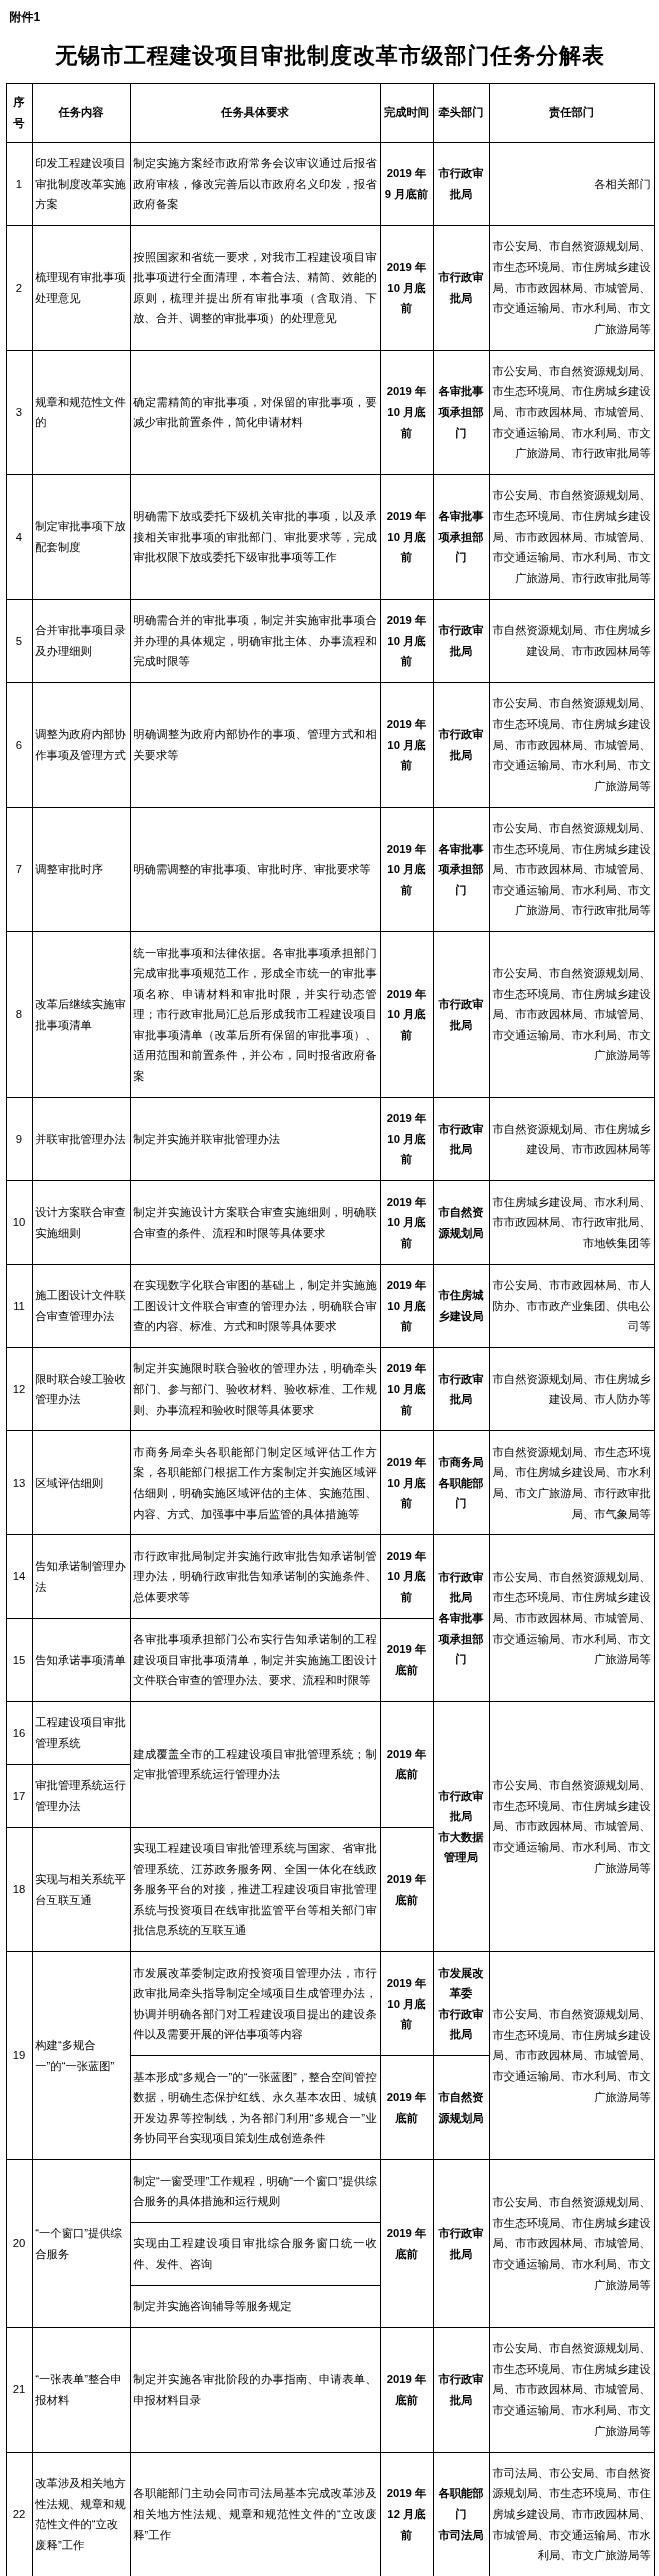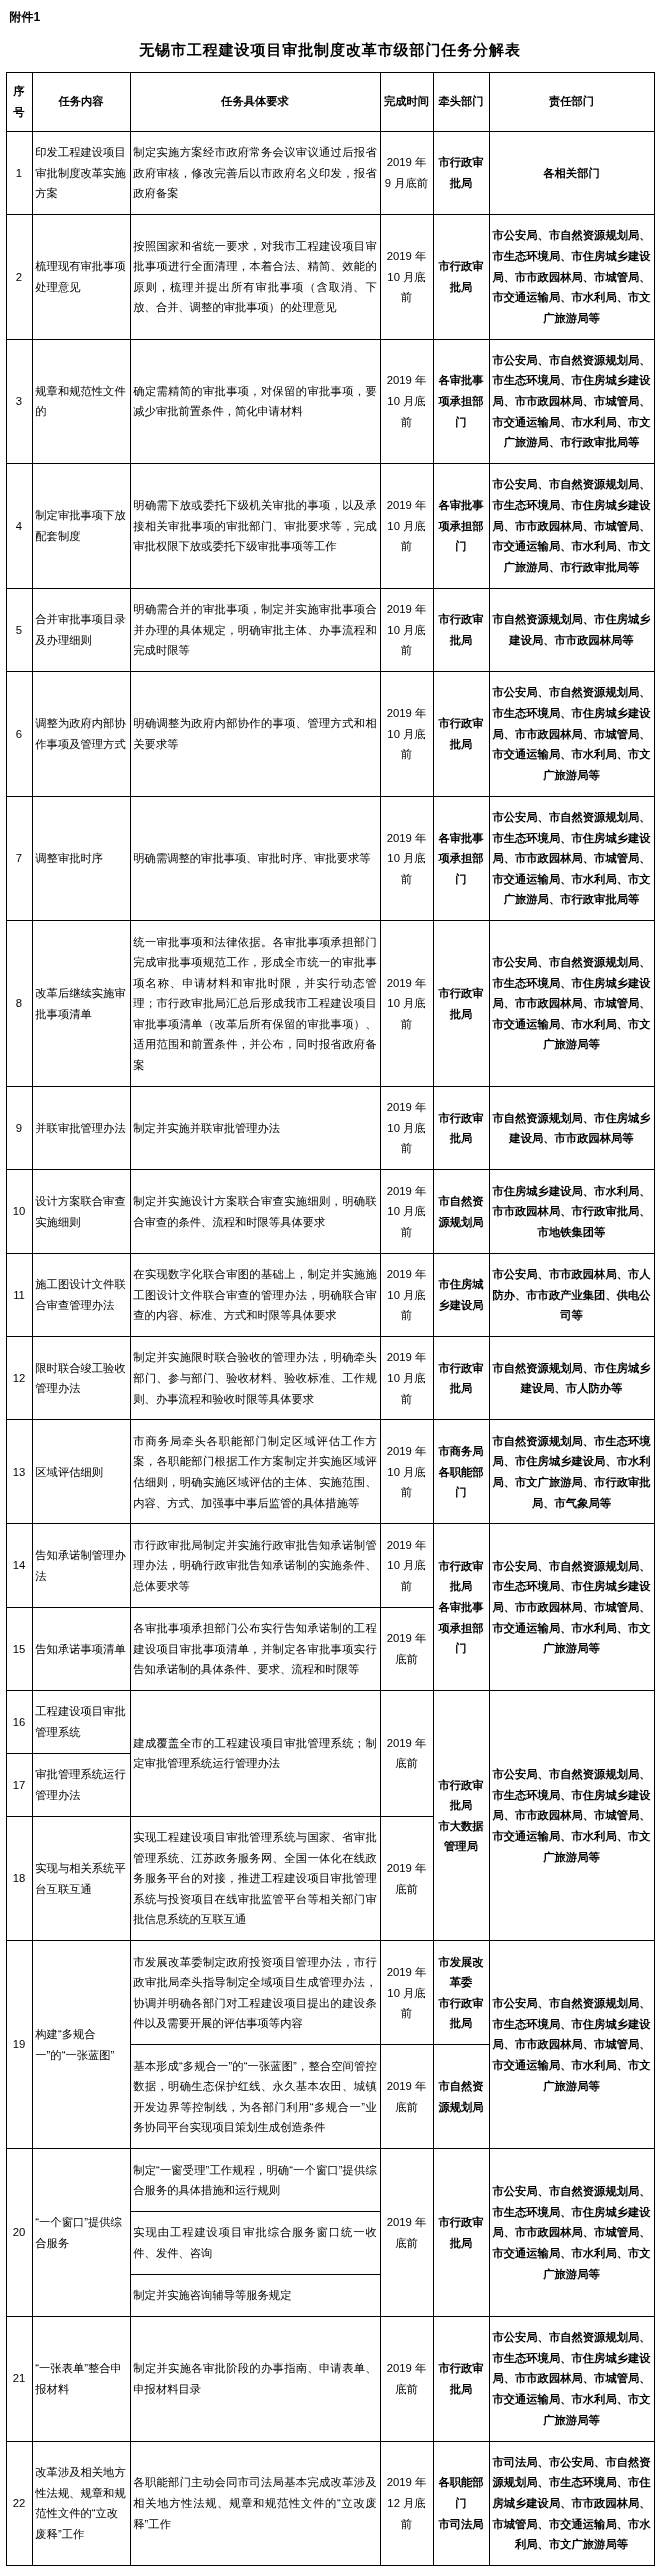--- a/index.html
+++ b/index.html
@@ -7,21 +7,21 @@
     width:660px;
     color:#000;
     font-family:"Liberation Sans","DejaVu Sans",sans-serif;
   }
   .attachment-label{
     font-weight:bold;
     font-size:12px;
     padding:9.4px 0 0 9.4px;
   }
   .doc-title{
-    font-size:15px;
+    font-size:22px;
     font-weight:bold;
     text-align:center;
     margin:15px 3.8px 11.3px;
     letter-spacing:0.9px;
     font-family:"Liberation Sans","DejaVu Sans",sans-serif;
   }
   table.task-table{
     border-collapse:collapse;
     table-layout:fixed;
     width:648px;
@@ -39,23 +39,23 @@
   }
   .task-table th{
     font-weight:bold;
     text-align:center;
     padding:8.4px 1.9px;
     white-space:normal;
   }
   .task-table td.c0{text-align:center;}
   .task-table td.c1{text-align:left;}
   .task-table td.c2{text-align:justify;}
-  .task-table td.c3{text-align:center;}
+  .task-table td.c3{text-align:center;font-weight:bold;}
   .task-table td.c4{text-align:center;font-weight:bold;}
-  .task-table td.c5{text-align:center;font-weight:bold;}
+  .task-table td.c5{text-align:right;}
 </style>
 </head>
 <body>
 
 <div class="attachment-label">附件1</div>
 
 <div class="doc-title">无锡市工程建设项目审批制度改革市级部门任务分解表</div>
 
 <table class="task-table">
   <colgroup>
@@ -187,21 +187,21 @@
         <td class="c1">告知承诺制管理办法</td>
         <td class="c2">市行政审批局制定并实施行政审批告知承诺制管理办法，明确行政审批告知承诺制的实施条件、总体要求等</td>
         <td class="c3">2019 年 10 月底前</td>
         <td class="c4" rowspan="2">市行政审批局
 各审批事项承担部门</td>
         <td class="c5" rowspan="2">市公安局、市自然资源规划局、市生态环境局、市住房城乡建设局、市市政园林局、市城管局、市交通运输局、市水利局、市文广旅游局等</td>
       </tr>
       <tr>
         <td class="c0">15</td>
         <td class="c1">告知承诺事项清单</td>
-        <td class="c2">各审批事项承担部门公布实行告知承诺制的工程建设项目审批事项清单，并制定各审批事项实行告知承诺制的具体条件、要求、流程和时限等</td>
+        <td class="c2">各审批事项承担部门公布实行告知承诺制的工程建设项目审批事项清单，制定并实施施工图设计文件联合审查的管理办法、要求、流程和时限等</td>
         <td class="c3">2019 年底前</td>
       </tr>
       <tr>
         <td class="c0">16</td>
         <td class="c1">工程建设项目审批管理系统</td>
         <td class="c2" rowspan="2">建成覆盖全市的工程建设项目审批管理系统；制定审批管理系统运行管理办法</td>
         <td class="c3" rowspan="2">2019 年底前</td>
         <td class="c4" rowspan="3">市行政审批局
 市大数据管理局</td>
         <td class="c5" rowspan="3">市公安局、市自然资源规划局、市生态环境局、市住房城乡建设局、市市政园林局、市城管局、市交通运输局、市水利局、市文广旅游局等</td>

